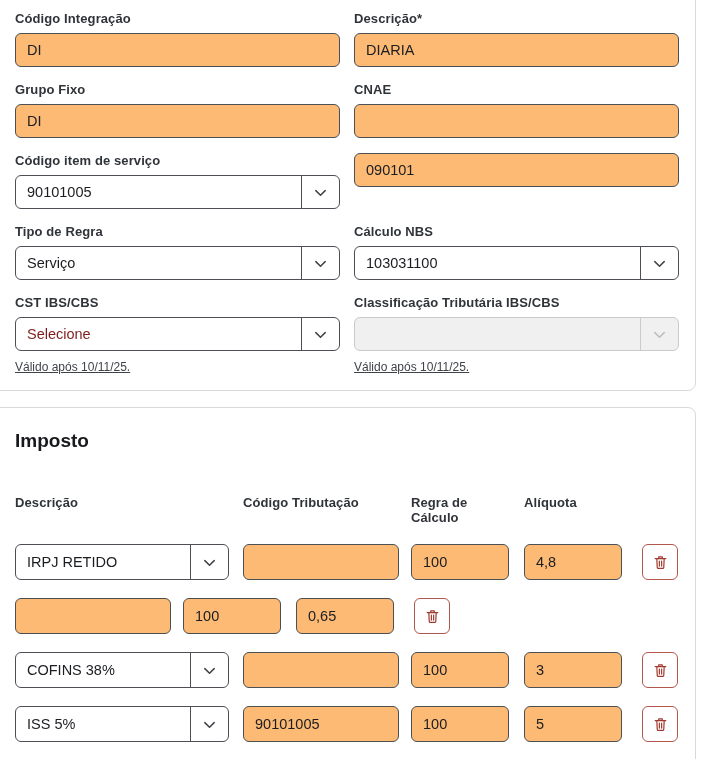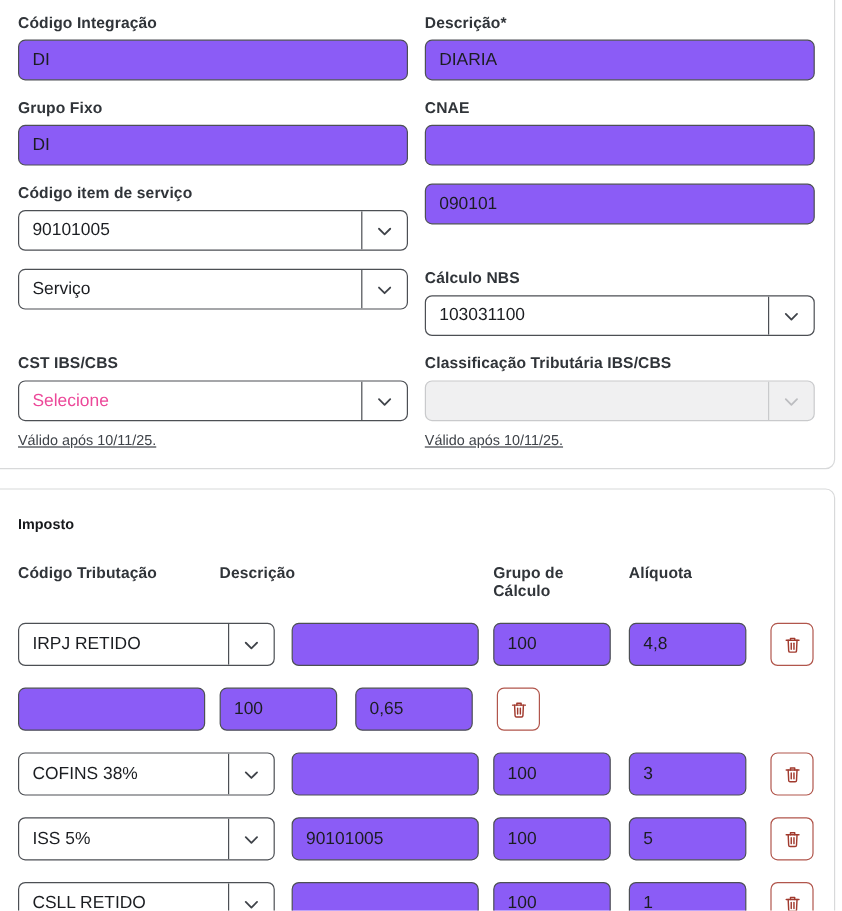--- a/index.html
+++ b/index.html
@@ -19,41 +19,41 @@
 
   .form-row { display:flex; gap:14px; margin-bottom:15px; }
   .field { width:326px; }
   .field-label, .col-header {
     display:block; font-size:13px; font-weight:600; color:#303439;
     margin-bottom:7px; letter-spacing:.1px;
   }
   .input {
     width:100%; height:34px; border:1px solid #4c4f54; border-radius:6px;
     padding:0 11px; font-size:14.5px; font-family:inherit; color:#1b1d21;
-    background:#8b5cf6; outline:none;
+    background:#fdba74; outline:none;
   }
   .select {
     display:flex; align-items:stretch; width:100%; height:34px;
     border:1px solid #4c4f54; border-radius:6px; background:#fff;
     overflow:hidden; cursor:pointer;
   }
   .select-value {
     flex:1; display:flex; align-items:center; padding:0 11px;
     font-size:14.5px; color:#1b1d21; white-space:nowrap;
   }
-  .select-value.placeholder { color:#ec4899; }
+  .select-value.placeholder { color:#7f1d1d; }
   .select-chevron {
     width:38px; flex:0 0 38px; border-left:1px solid #4c4f54;
     display:flex; align-items:center; justify-content:center; color:#3f4349;
   }
   .select.disabled { background:#f0f0f1; border-color:#c9cacc; cursor:default; }
   .select.disabled .select-chevron { border-left-color:#c9cacc; color:#bcbdc0; }
   .note { font-size:12px; color:#3f4349; margin-top:9px;text-decoration:underline; }
 
-  .section-title { font-size:12px; font-weight:700; color:#17191c; margin-bottom:26px; }
+  .section-title { font-size:19px; font-weight:700; color:#17191c; margin-bottom:43px; }
   .tax-headers { display:flex; margin-bottom:12px; }
   .tax-row { display:flex; height:36px; margin-bottom:18px; }
   .c1 { width:214px; margin-right:14px; }
   .c2 { width:156px; margin-right:12px; }
   .c3 { width:98px;  margin-right:15px; }
   .c4 { width:98px;  margin-right:20px; }
   .c5 { width:36px; }
   .tax-row .select, .tax-row .input { height:36px;gap:16px; }
   .trash-btn {
     width:36px; height:36px; border:1px solid #b1564c; border-radius:6px;
@@ -103,20 +103,21 @@
           </span>
         </div>
       </div>
       <div class="field">
         <input class="input" value="090101" style="">
       </div>
     </div>
 
     <div class="form-row">
       <div class="field">
+        <label class="field-label">Tipo de Regra</label>
         <div class="select">
           <span class="select-value">Serviço</span>
           <span class="select-chevron">
             <svg width="15" height="15" viewBox="0 0 16 16" fill="none" stroke="currentColor" stroke-width="1.6" stroke-linecap="round" stroke-linejoin="round">
                 <polyline points="3,6 8,11 13,6"></polyline>
               </svg>
           </span>
         </div>
       </div>
       <div class="field">
@@ -158,23 +159,23 @@
         <div class="note">Válido após 10/11/25.</div>
       </div>
     </div>
 
   </section>
 
   <section class="card card-bottom">
     <h2 class="section-title">Imposto</h2>
 
     <div class="tax-headers">
+      <span class="col-header c1">Descrição</span>
       <span class="col-header c2">Código Tributação</span>
-      <span class="col-header c1">Descrição</span>
-      <span class="col-header c3">Grupo de Cálculo</span>
+      <span class="col-header c3">Regra de Cálculo</span>
       <span class="col-header c4">Alíquota</span>
     </div>
 
     <div id="tax-rows">
       <div class="tax-row">
         <div class="select c1">
           <span class="select-value">IRPJ RETIDO</span>
           <span class="select-chevron">
             <svg width="15" height="15" viewBox="0 0 16 16" fill="none" stroke="currentColor" stroke-width="1.6" stroke-linecap="round" stroke-linejoin="round">
                 <polyline points="3,6 8,11 13,6"></polyline>

